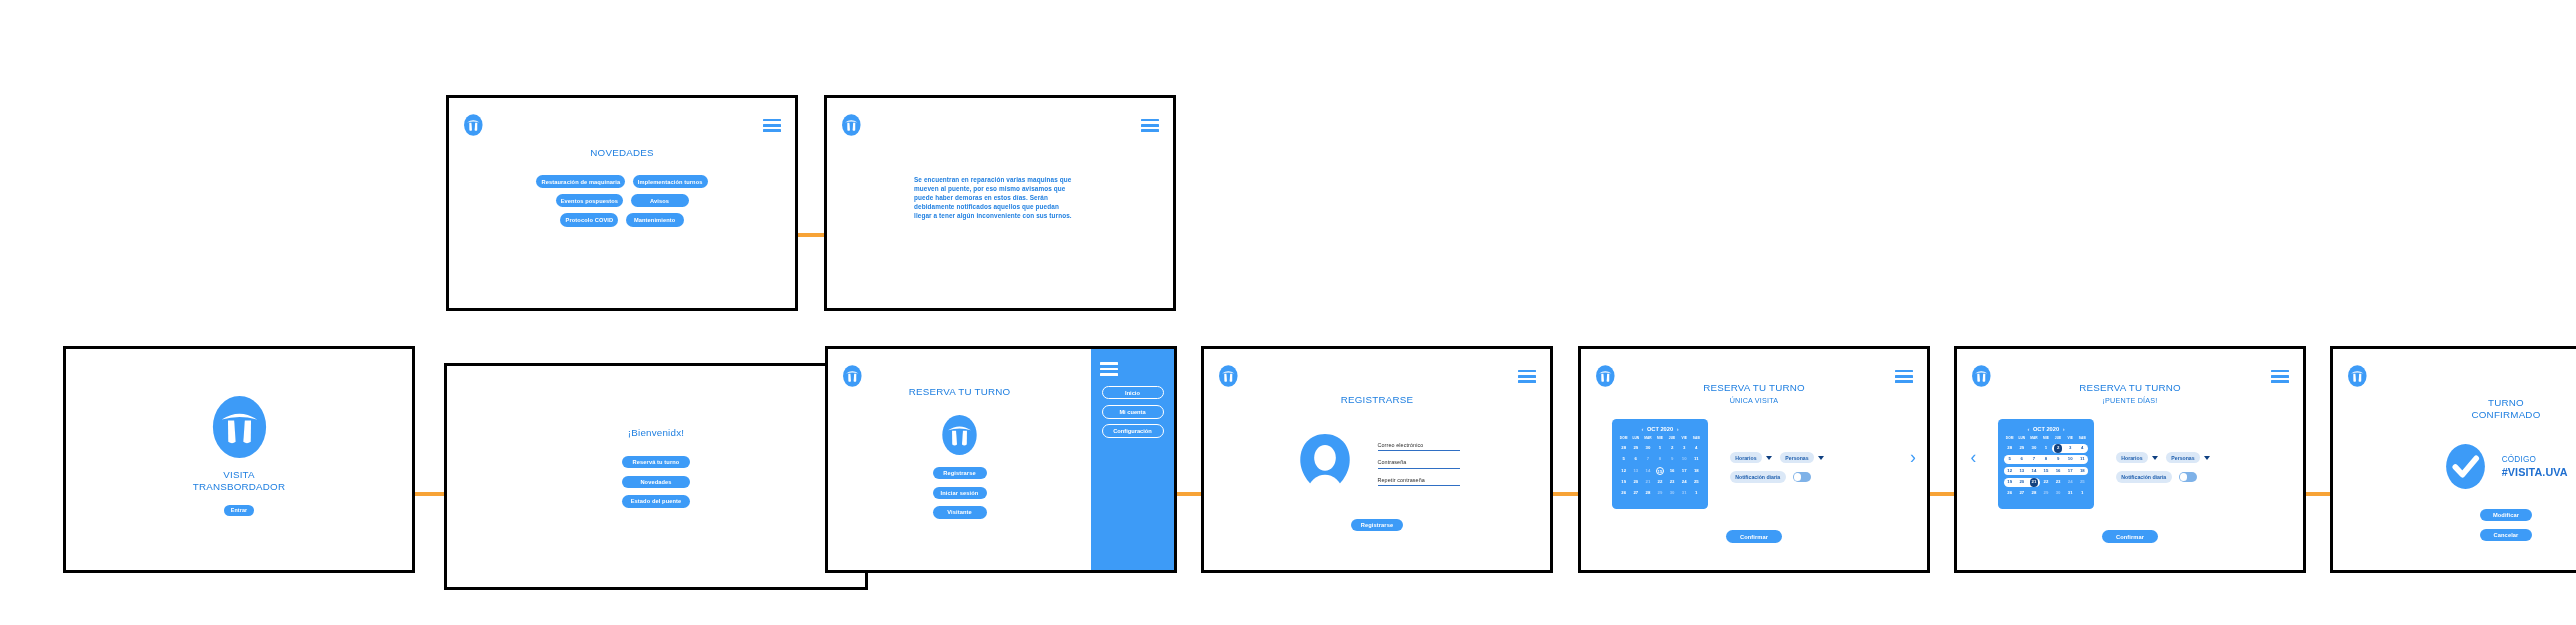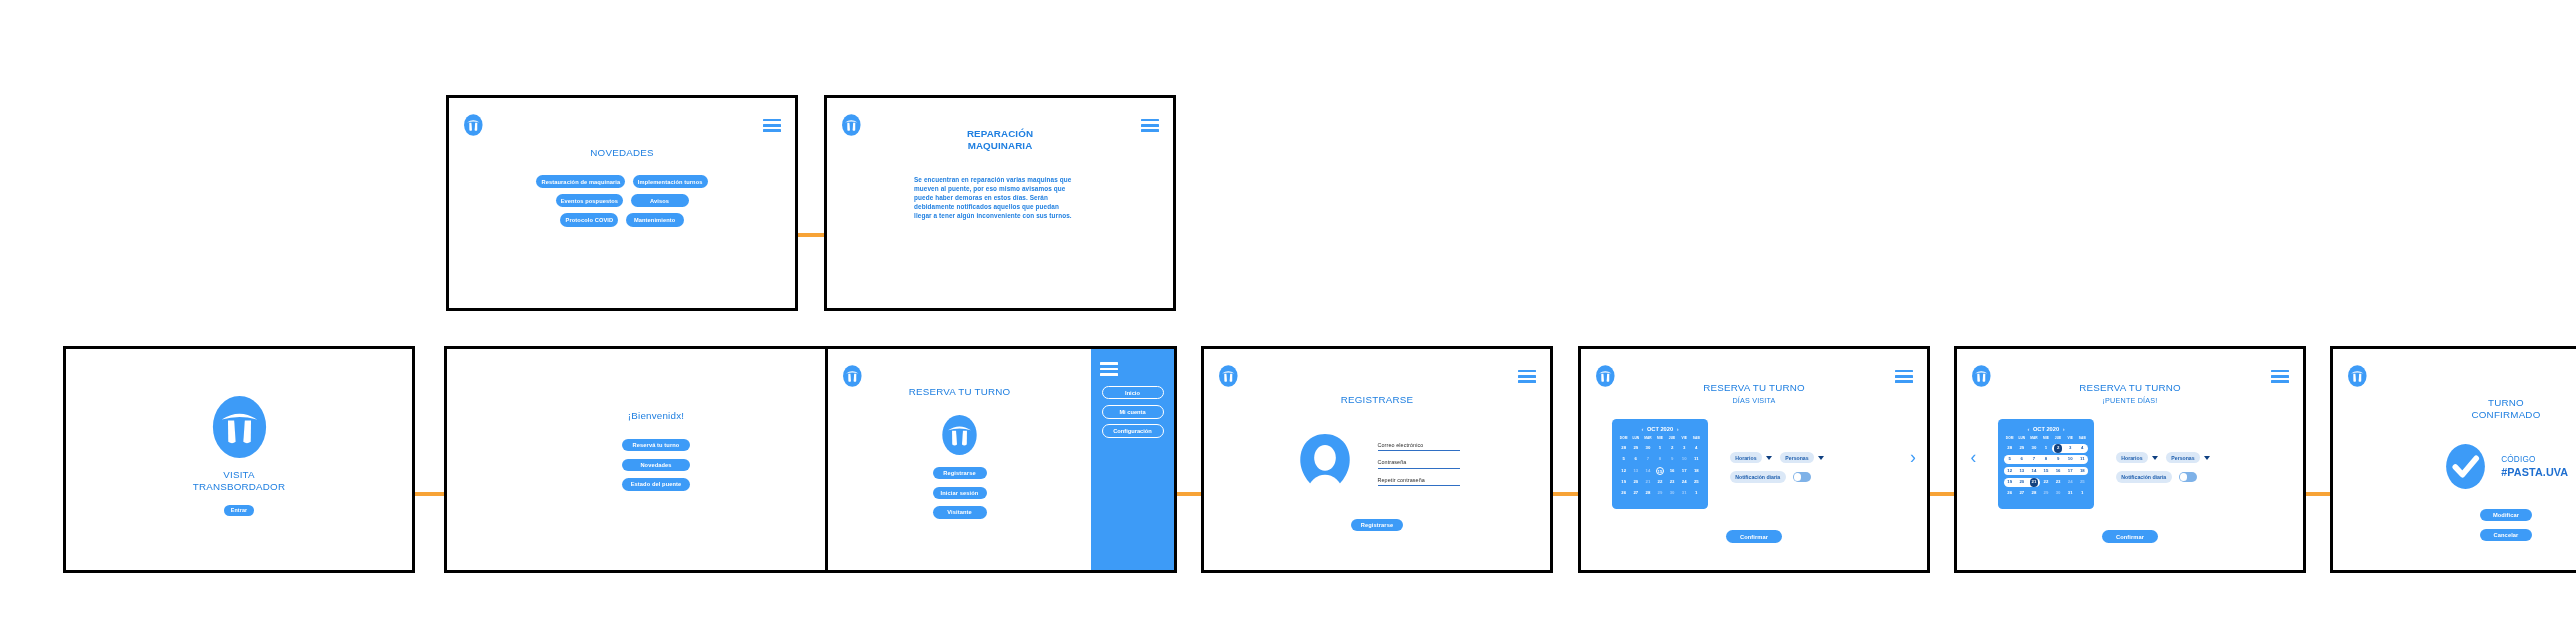--- a/index.html
+++ b/index.html
@@ -470,24 +470,20 @@
           <path d="M12.2 18.6 L16.4 18.6 L17.4 33 Q15 35 12.4 33 Z" fill="#ffffff"></path>
           <path d="M23.6 18.6 L27.8 18.6 L27.6 33 Q25 35 22.6 33 Z" fill="#ffffff"></path>
         </svg>
       </span>
       <span class="hamburger">
         <span></span>
           <span></span>
           <span></span>
       </span>
     </div>
-    <div style="position:absolute; top:30px; left:0; right:0;">
-      <div class="scr-title bold">REPARACIÓN</div>
-      <div class="scr-title bold">MAQUINARIA</div>
-    </div>
     <div style="position:absolute; top:77px; left:87px; width:160px;">
       <div class="body-copy">Se encuentran en reparación varias maquinas que mueven al puente, por eso mismo avisamos que puede haber demoras en estos días. Serán debidamente notificados aquellos que puedan llegar a tener algún inconveniente con sus turnos.</div>
     </div>
   </div>
 </div>
 
 <div class="frame" style="left:63px; top:346px; width:352px; height:227px;">
   <div class="screen">
     <div style="position:absolute; top:0; left:0; right:0; bottom:0; display:flex; flex-direction:column; align-items:center; justify-content:center; padding-bottom:9.3px;">
       <span>
@@ -500,21 +496,21 @@
       </span>
       <div style="margin-top:5.2px;">
         <div class="scr-title">VISITA</div>
         <div class="scr-title">TRANSBORDADOR</div>
       </div>
       <button class="pill-btn sm" style="margin-top:12.4px; min-width:30px;">Entrar</button>
     </div>
   </div>
 </div>
 
-<div class="frame" style="left:444px; top:346px; width:424px; height:227px;">
+<div class="frame" style="left:444px; top:363px; width:424px; height:227px;">
   <div class="screen">
     <div style="position:absolute; top:61px; left:0; right:0;">
       <div class="scr-title">¡Bienvenidx!</div>
     </div>
     <div class="stack" style="top:90px;">
       <button class="pill-btn wide">Reservá tu turno</button>
       <button class="pill-btn wide">Novedades</button>
       <button class="pill-btn wide">Estado del puente</button>
     </div>
   </div>
@@ -627,21 +623,21 @@
         </svg>
       </span>
       <span class="hamburger">
         <span></span>
           <span></span>
           <span></span>
       </span>
     </div>
     <div style="position:absolute; top:33px; left:0; right:0;">
       <div class="scr-title">RESERVA TU TURNO</div>
-      <div class="scr-sub">DÍAS VISITA</div>
+      <div class="scr-sub">ÚNICA VISITA</div>
     </div>
 
     <div style="position:absolute; top:70px; left:31px; display:flex; align-items:flex-start; gap:21.6px;">
       <div class="calendar">
         <div class="cal-head">
           <span class="cal-arrow">‹</span>
           <span>OCT 2020</span>
           <span class="cal-arrow">›</span>
         </div>
         <div class="cal-dow">
@@ -868,21 +864,21 @@
     </div>
     <div style="position:absolute; top:93px; left:0; right:0; display:flex; align-items:center; justify-content:center; gap:14.4px;">
       <span class="check-ico">
         <svg viewBox="0 0 84 96" width="43" height="49" aria-hidden="true">
           <ellipse cx="42" cy="48" rx="38" ry="44" fill="#3d9bf7"></ellipse>
           <path d="M22 49 L36 64 L63 32" fill="none" stroke="#ffffff" stroke-width="11" stroke-linecap="round" stroke-linejoin="round"></path>
         </svg>
       </span>
       <div class="code-block">
         <span class="code-label">CÓDIGO</span>
-        <span class="code-value">#PASTA.UVA</span>
+        <span class="code-value">#VISITA.UVA</span>
       </div>
     </div>
     <div class="stack" style="top:160px;">
       <button class="pill-btn" style="height:12.4px; width:52px;">Modificar</button>
       <button class="pill-btn" style="height:12.4px; width:52px;">Cancelar</button>
     </div>
   </div>
 </div>
 
 

